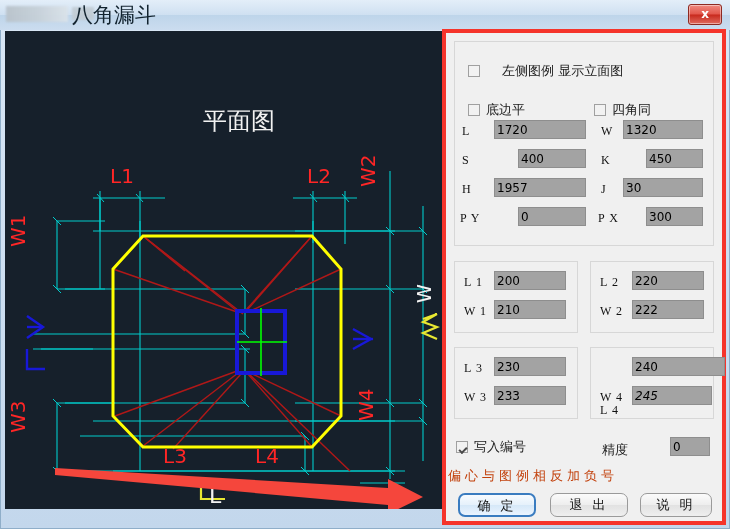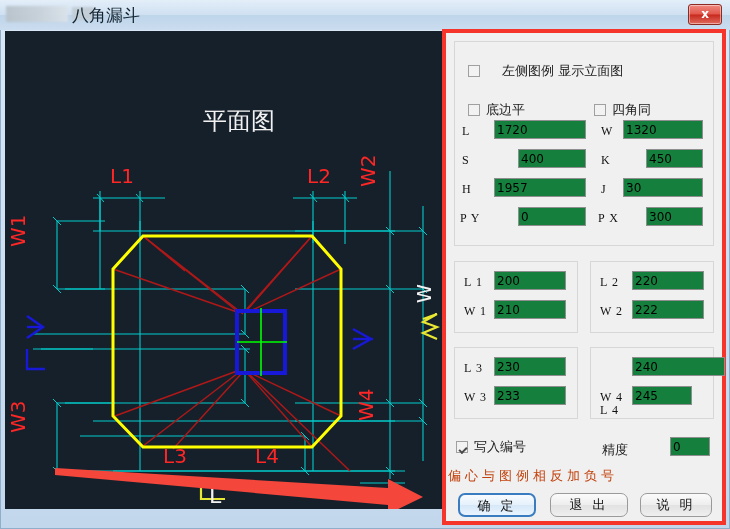--- a/index.html
+++ b/index.html
@@ -25,21 +25,21 @@
     position:absolute;left:6px;top:6px;width:62px;height:16px;
     background:linear-gradient(to right,#b9c3cb 0%,#c8d2da 55%,#dbe3ea 100%);
     filter:blur(1.2px);opacity:.95;
   }
   .title-redact2{
     position:absolute;left:72px;top:7px;width:22px;height:13px;
     background:#c2ccd4;filter:blur(1.3px);opacity:.9;
   }
   .title-text{
     position:absolute;left:72px;top:4px;height:22px;line-height:22px;
-    font-size:17px;color:#12232f;white-space:nowrap;
+    font-size:21px;color:#12232f;white-space:nowrap;
     font-family:"DejaVu Sans","Liberation Sans",sans-serif;
   }
   .btn-close{
     position:absolute;right:8px;top:4px;width:34px;height:21px;
     border-radius:3px;box-sizing:border-box;
     background:linear-gradient(to bottom,#f08a80 0%,#e2564b 48%,#c7291d 52%,#e06a5e 100%);
     border:1px solid #8d2a22;
     box-shadow:inset 0 0 0 1px rgba(255,255,255,.45);
     color:#fff;font-size:12px;font-weight:bold;text-align:center;line-height:19px;
     font-family:"DejaVu Sans","Liberation Sans",sans-serif;
@@ -66,21 +66,21 @@
   .lbl{
     position:absolute;font-size:12px;color:#1a1a1a;white-space:nowrap;
     font-family:"DejaVu Sans","Liberation Sans",sans-serif;
   }
   .lbl-mono{
     position:absolute;font-size:12px;color:#111;white-space:nowrap;
     font-family:"Liberation Serif","DejaVu Serif",serif;letter-spacing:1px;
   }
   .inp{
     position:absolute;box-sizing:border-box;
-    background:#15803d;border:1px solid #8e8e8e;
+    background:#a3a3a3;border:1px solid #8e8e8e;
     font-size:12px;color:#000;padding:0 2px;line-height:17px;height:19px;
     font-family:"DejaVu Sans","Liberation Sans",sans-serif;
   }
   .cbx{
     position:absolute;width:12px;height:12px;box-sizing:border-box;
     border:1px solid #a0a0a0;background:#f2f2f2;
   }
   .cbx.checked::after{
     content:"";position:absolute;left:2px;top:5px;width:4px;height:1px;
     border-left:2px solid #4a4a4a;border-bottom:2px solid #4a4a4a;
@@ -299,21 +299,21 @@
       <div class="grp" style="left:8px;top:314px;width:124px;height:72px;"></div>
       <div class="lbl-mono" style="left:18px;top:328px;">L 3</div>
       <input class="inp" style="left: 48px; top: 324px; width: 72px;" value="230">
       <div class="lbl-mono" style="left:18px;top:357px;">W 3</div>
       <input class="inp" style="left: 48px; top: 353px; width: 72px;" value="233">
 
       <div class="grp" style="left:144px;top:314px;width:124px;height:72px;"></div>
       <div class="lbl-mono" style="left:154px;top:346px;margin-top:24px;">L 4</div>
       <input class="inp" style="left: 186px; top: 324px; width: 93px;" value="240">
       <div class="lbl-mono" style="left:154px;top:357px;">W 4</div>
-      <input class="inp" style="left: 186px; top: 353px; width: 60px;" value="245">
+      <input class="inp" style="left: 186px; top: 353px; width: 80px; font-style: italic;" value="245">
 
       <div class="cbx checked" style="left:10px;top:408px;"></div>
       <div class="lbl" style="left:28px;top:405px;font-size:13px;">写入编号</div>
 
       <div class="lbl" style="left:156px;top:408px;font-size:13px;">精度</div>
       <input class="inp" style="left: 224px; top: 404px; width: 40px;" value="0">
 
       <div class="hint" style="left:2px;top:434px;">偏心与图例相反加负号</div>
 
       <div class="btn primary" style="left:12px;top:460px;width:78px;">确 定</div>

